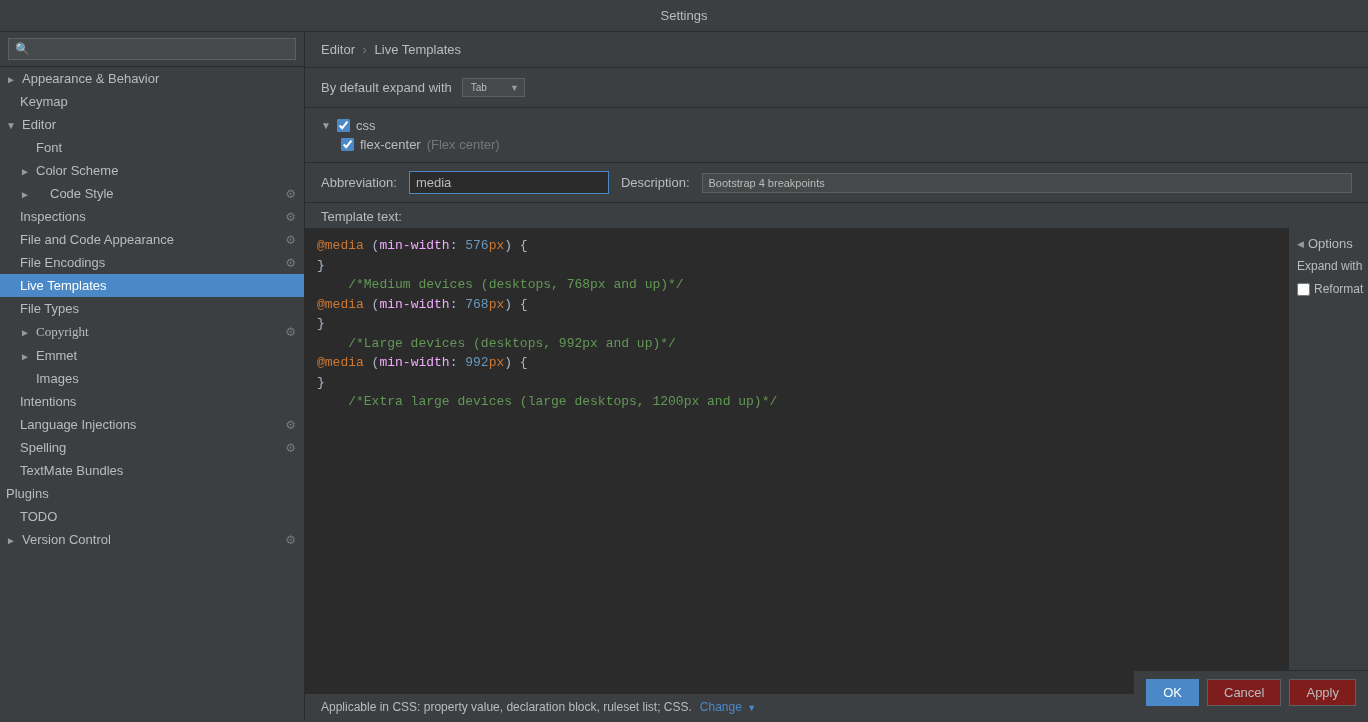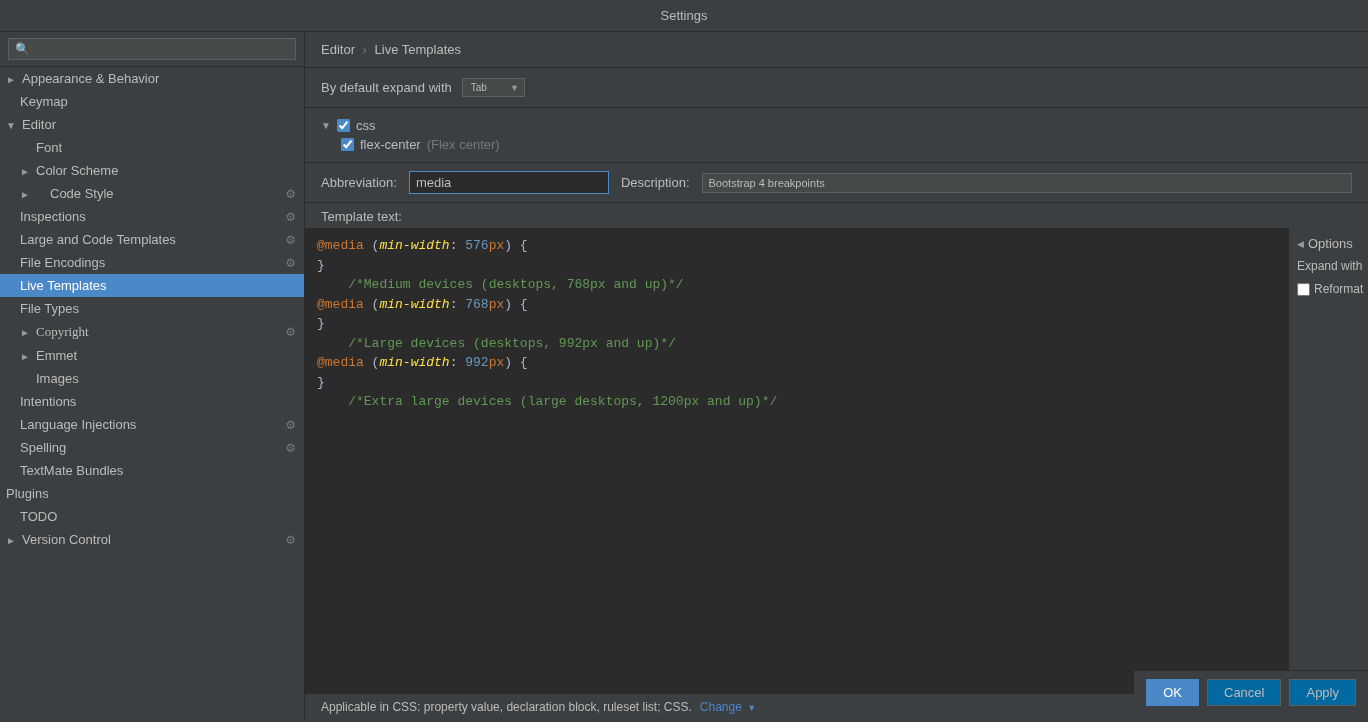--- a/index.html
+++ b/index.html
@@ -192,21 +192,21 @@
       background: #2b2b2b;
       font-family: 'Courier New', monospace;
       font-size: 13px;
       padding: 8px 12px;
       overflow-y: auto;
       line-height: 1.5;
     }
     .code-line { white-space: pre; }
     .c-comment { color: #629755; }
     .c-keyword { color: #cc7832; }
-    .c-property { color: #fde047; font-style: italic; }
+    .c-property { color: #f0abfc; }
     .c-number { color: #6897bb; }
     .c-unit { color: #cc7832; }
     .c-default { color: #a9b7c6; }
     .c-brace { color: #a9b7c6; }
     .options-panel {
       width: 80px;
       background: #3c3f41;
       border-left: 1px solid #2b2b2b;
       padding: 8px;
       font-size: 13px;
@@ -247,21 +247,21 @@
       color: #4a88c7;
       cursor: pointer;
       text-decoration: none;
     }
     .dropdown-arrow { font-size: 9px; margin-left: 2px; }
     .btn {
       padding: 5px 16px;
       font-size: 13px;
       cursor: pointer;
       border: 1px solid #5e6060;
-      background: #0369a1;
+      background: #7f1d1d;
       color: #bbbbbb;
       outline: none;
     }
     .btn.primary {
       background: #4a88c7;
       border-color: #4a88c7;
       color: #ffffff;
     }
     .full-layout {
       display: flex;
@@ -306,21 +306,21 @@
         <span class="triangle closed"></span>
         <span>Code Style</span>
       </div>
       <span class="gear-icon">⚙</span>
     </div>
     <div class="sidebar-item" style="padding-left:20px;justify-content:space-between;">
       <span>Inspections</span>
       <span class="gear-icon">⚙</span>
     </div>
     <div class="sidebar-item" style="padding-left:20px;justify-content:space-between;">
-      <span>Large and Code Templates</span>
+      <span>File and Code Appearance</span>
       <span class="gear-icon">⚙</span>
     </div>
     <div class="sidebar-item" style="padding-left:20px;justify-content:space-between;">
       <span>File Encodings</span>
       <span class="gear-icon">⚙</span>
     </div>
     <div class="sidebar-item active" style="padding-left:20px;">
       <span>Live Templates</span>
     </div>
     <div class="sidebar-item" style="padding-left:20px;">

